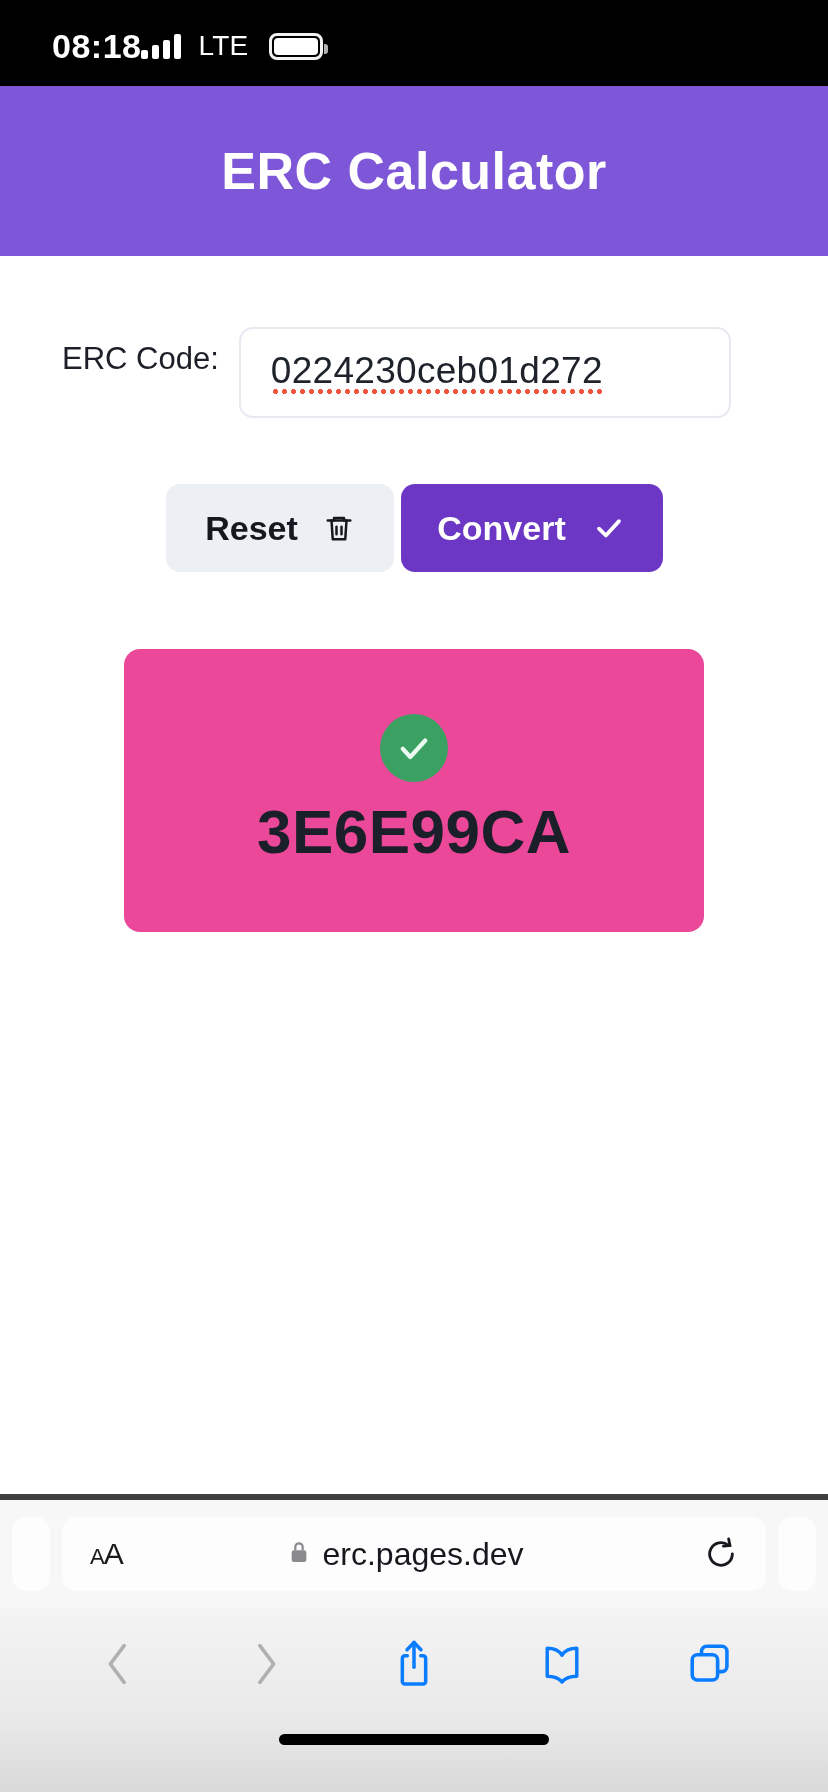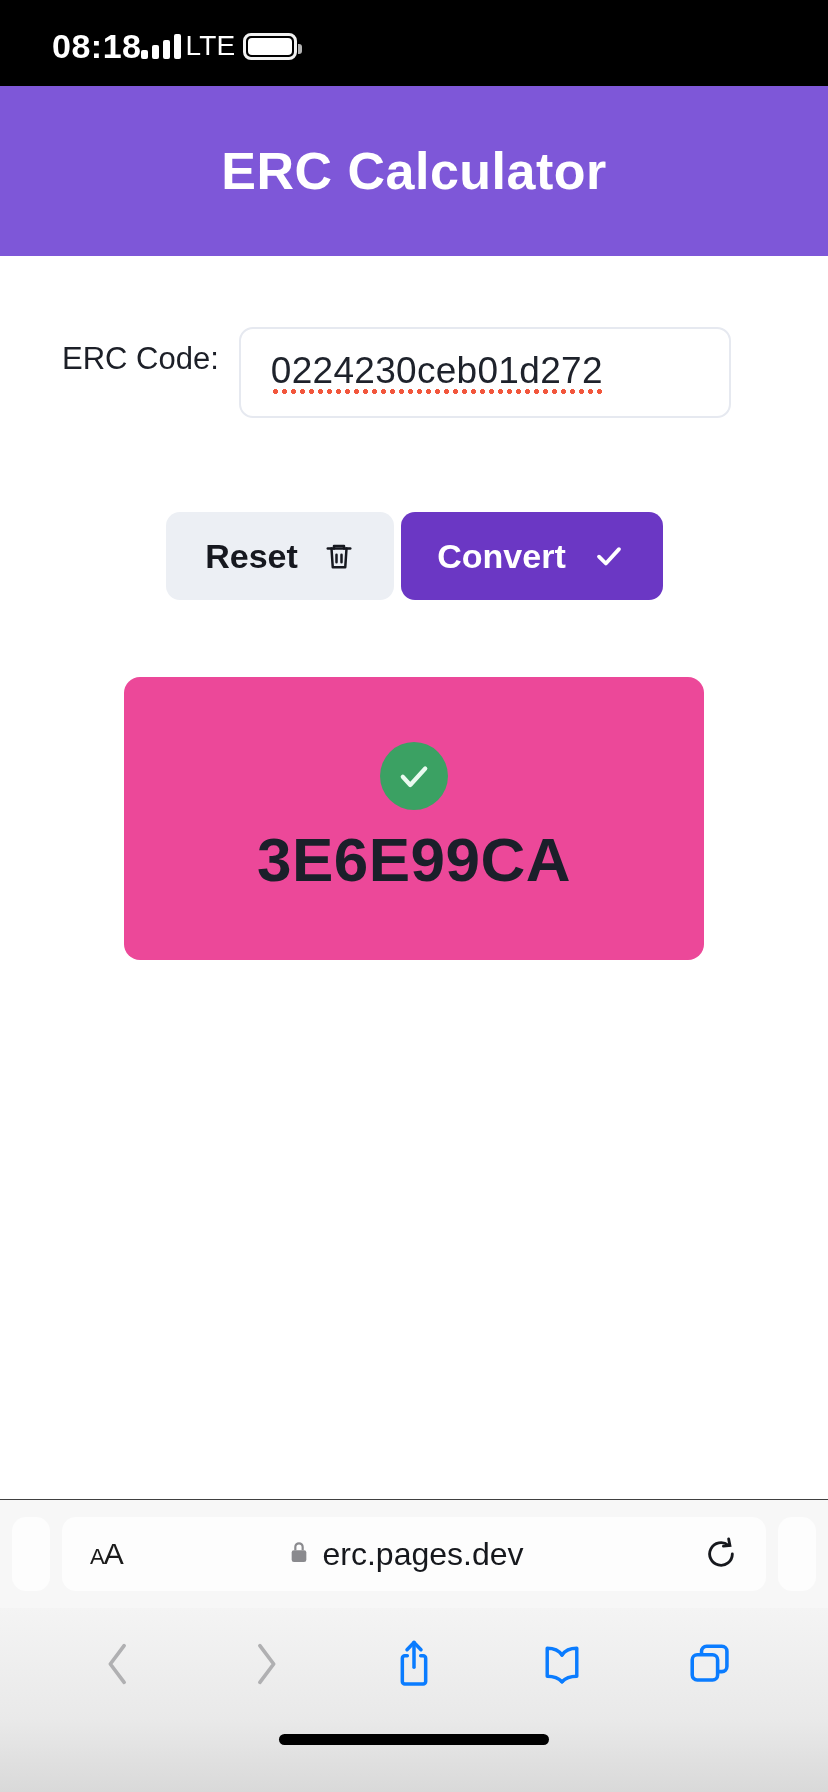--- a/index.html
+++ b/index.html
@@ -29,21 +29,21 @@
   .status-time {
     font-size: 34px;
     font-weight: 600;
     letter-spacing: 0.5px;
     line-height: 1;
     padding-top: 6px;
   }
   .status-right {
     display: flex;
     align-items: center;
-    gap: 4px;
+    gap: 17px;
     padding-top: 6px;
   }
   .signal-bars {
     display: flex;
     align-items: flex-end;
     gap: 4px;
     height: 26px;
   }
   .signal-bars i {
     display: block;
@@ -141,21 +141,21 @@
     background-size: 9px 9px;
     background-repeat: repeat-x;
     background-position: left bottom;
   }
 
   
   .button-row {
     display: flex;
     justify-content: center;
     gap: 7px;
-    margin-top: 94px;
+    margin-top: 66px;
   }
   .btn {
     display: flex;
     align-items: center;
     justify-content: center;
     gap: 26px;
     height: 88px;
     border-radius: 14px;
     border: none;
     font-size: 34px;
@@ -200,21 +200,21 @@
     font-size: 62px;
     font-weight: bold;
     color: #1b1f2a;
     letter-spacing: 0.5px;
   }
 
   
   .safari-chrome {
     flex: none;
     background: #f7f7f7;
-    border-top: 1px solid #404040;
+    border-top: 6px solid #404040;
   }
   .url-row {
     height: 108px;
     display: flex;
     align-items: center;
     padding: 0 12px;
     gap: 12px;
   }
   .tab-edge {
     width: 38px;

